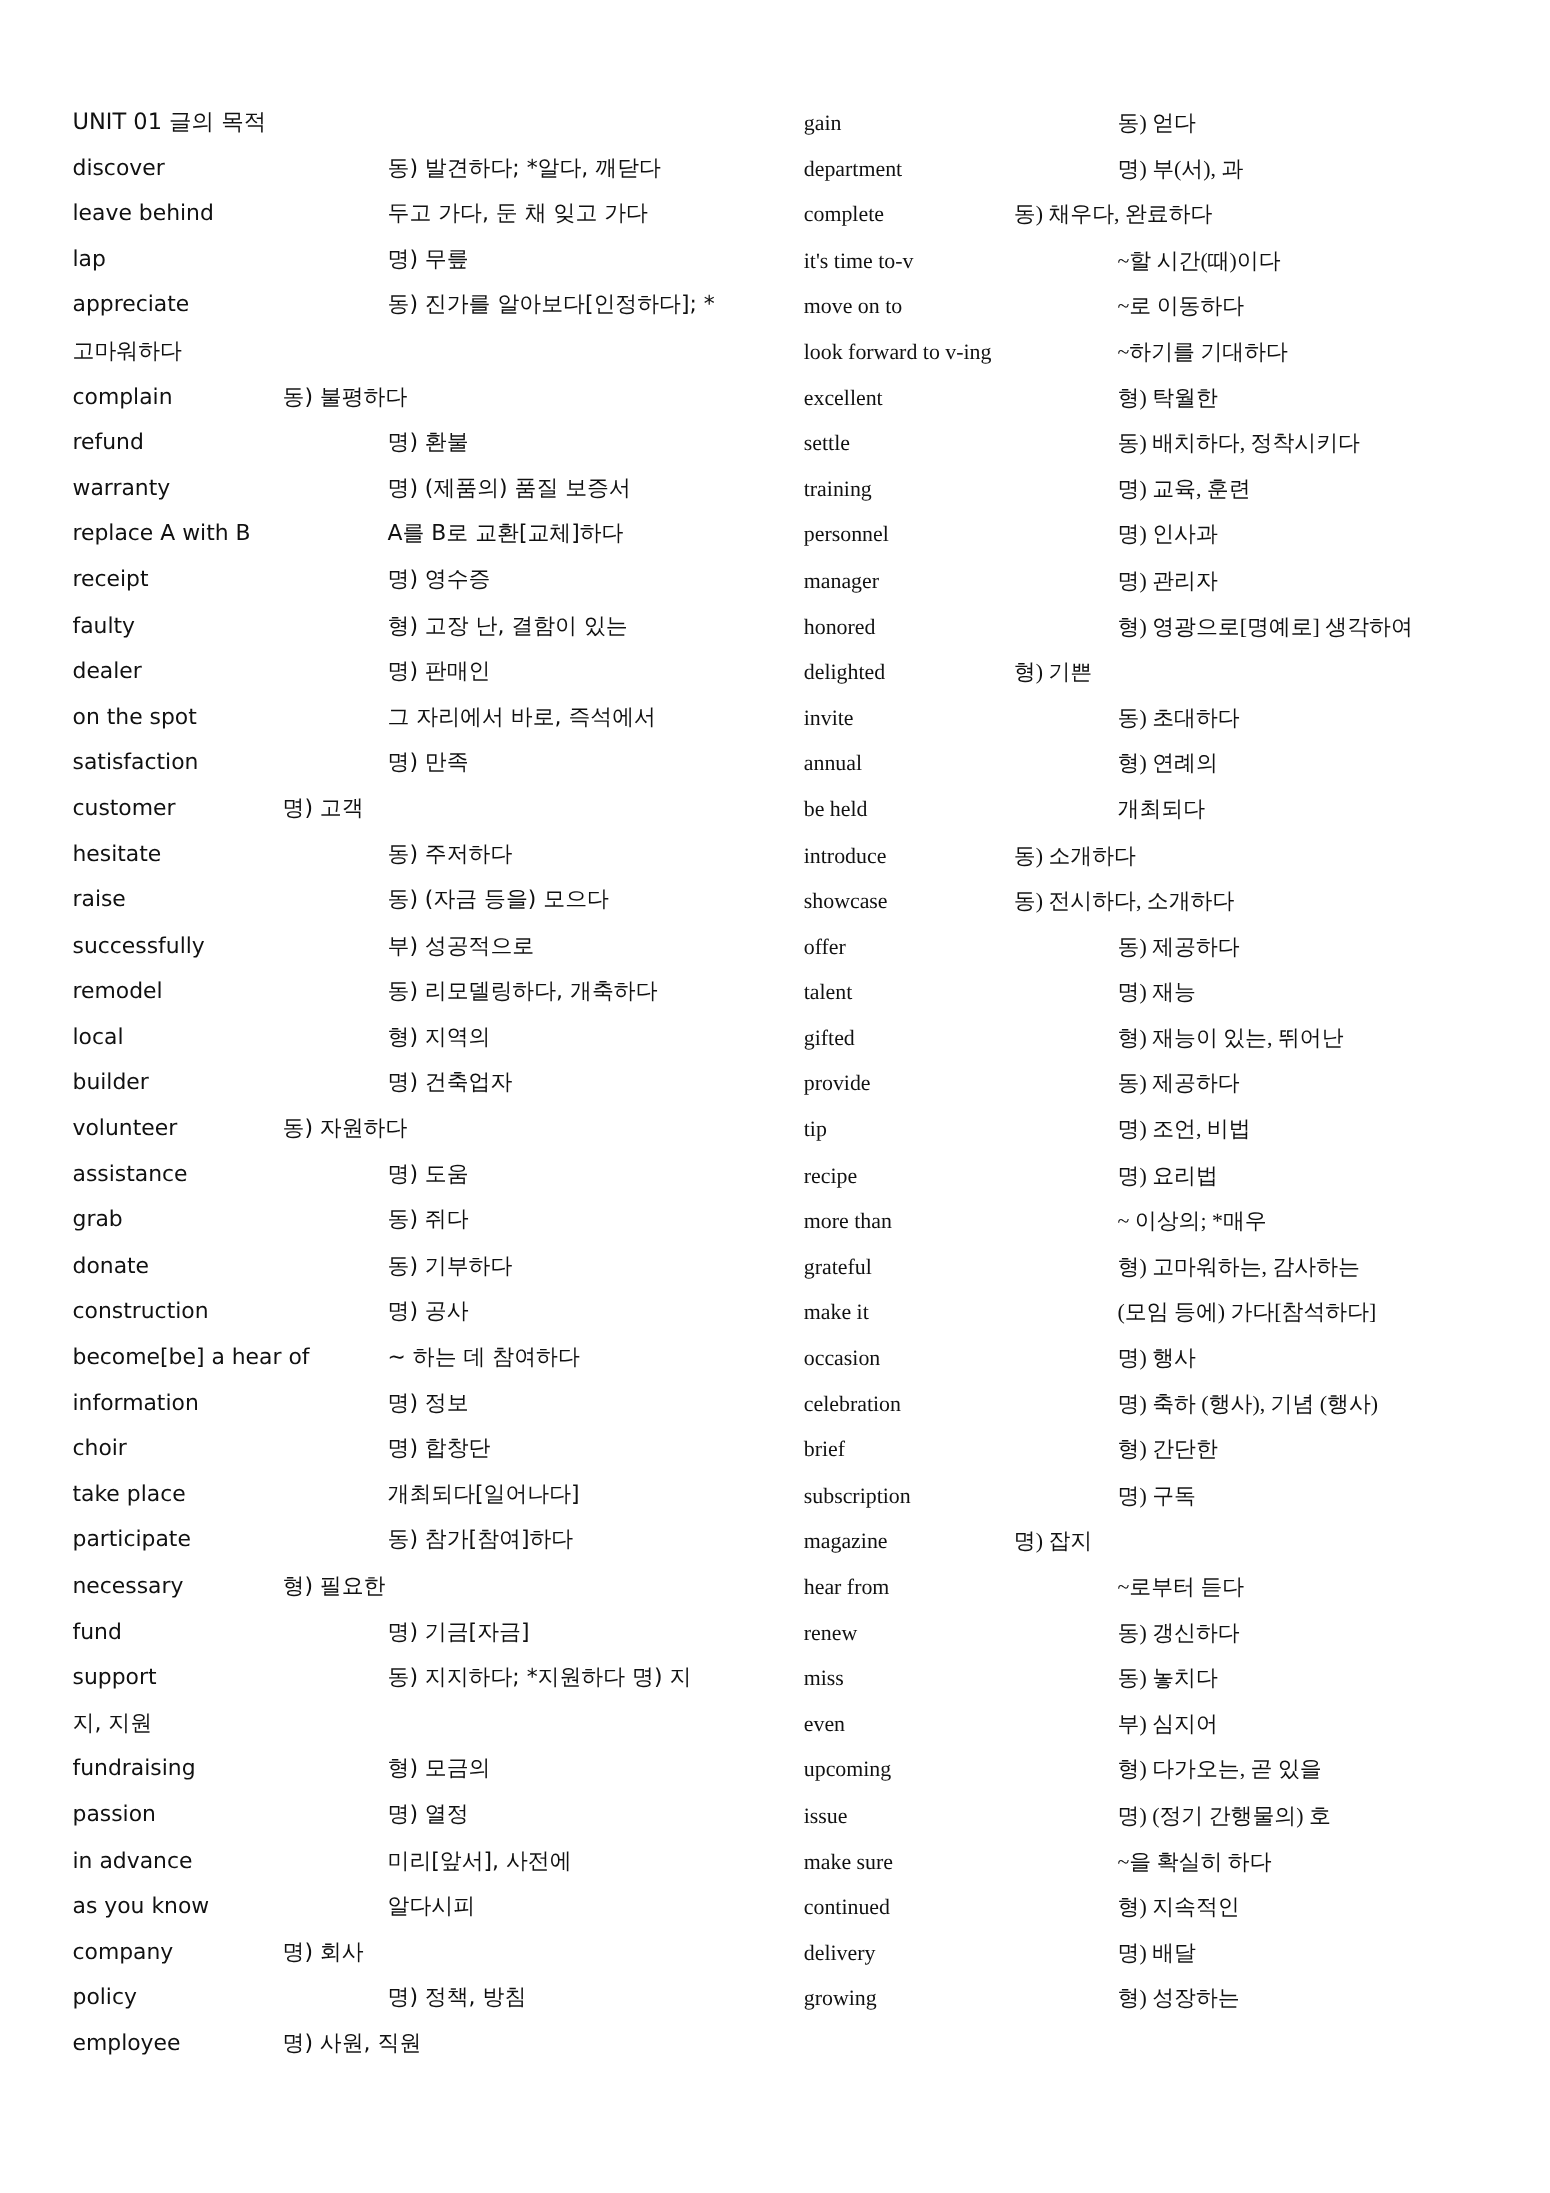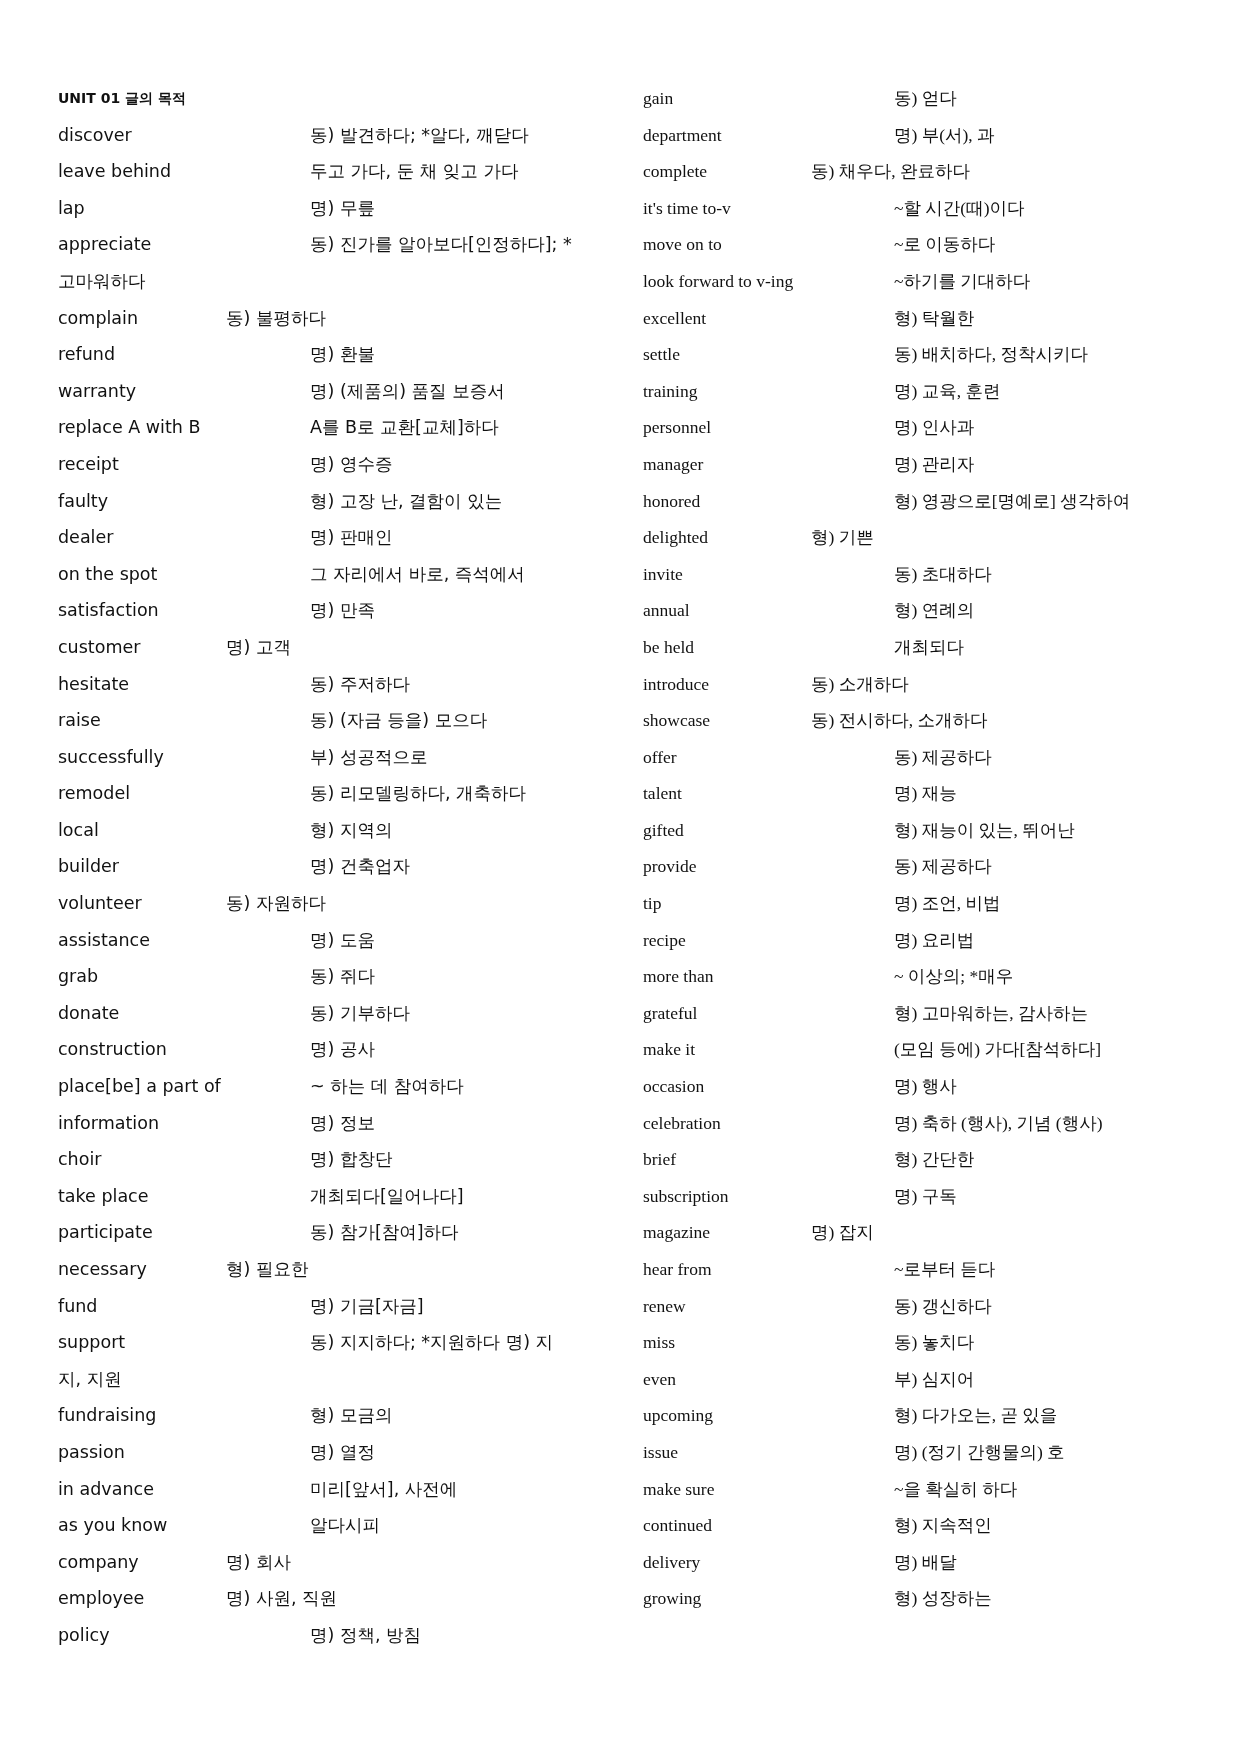--- a/index.html
+++ b/index.html
@@ -9,21 +9,21 @@
   .col.left { left: 58px; }
   .col.right { left: 643px; font-family: Liberation Serif, serif; }
   .row { position: relative; height: 36.6px; font-size: 17.5px; line-height: 36.6px; white-space: nowrap; }
   .row .w { position: absolute; left: 0; top: 0; }
   .row .d { position: absolute; top: 0; }
   .left .row .d.far { left: 252px; }
   .left .row .d.near { left: 168px; }
   .left .row .d.none { left: 252px; }
   .right .row .d.far { left: 251px; text-align: center; }
   .right .row .d.near { left: 168px; }
-  .row.title { font-weight: bold; font-size: 14px; }
+  .row.title { font-weight: normal; font-size: 18px; }
 </style>
 </head>
 <body>
 
 <div class="col left">
   <div class="row title">
     <span class="w">UNIT 01 글의 목적</span>
   </div>
   <div id="left-rows">
       <div class="row">
@@ -124,21 +124,21 @@
       </div>
       <div class="row">
         <span class="w">donate</span>
         <span class="d far">동) 기부하다</span>
       </div>
       <div class="row">
         <span class="w">construction</span>
         <span class="d far">명) 공사</span>
       </div>
       <div class="row">
-        <span class="w">place[be] a part of</span>
+        <span class="w">become[be] a hear of</span>
         <span class="d far">~ 하는 데 참여하다</span>
       </div>
       <div class="row">
         <span class="w">information</span>
         <span class="d far">명) 정보</span>
       </div>
       <div class="row">
         <span class="w">choir</span>
         <span class="d far">명) 합창단</span>
       </div>
@@ -180,26 +180,26 @@
       </div>
       <div class="row">
         <span class="w">as you know</span>
         <span class="d far">알다시피</span>
       </div>
       <div class="row">
         <span class="w">company</span>
         <span class="d near">명) 회사</span>
       </div>
       <div class="row">
+        <span class="w">policy</span>
+        <span class="d far">명) 정책, 방침</span>
+      </div>
+      <div class="row">
         <span class="w">employee</span>
         <span class="d near">명) 사원, 직원</span>
-      </div>
-      <div class="row">
-        <span class="w">policy</span>
-        <span class="d far">명) 정책, 방침</span>
       </div>
     </div>
 </div>
 
 <div class="col right">
   <div id="right-rows">
       <div class="row">
         <span class="w">gain</span>
         <span class="d far">동) 얻다</span>
       </div>

